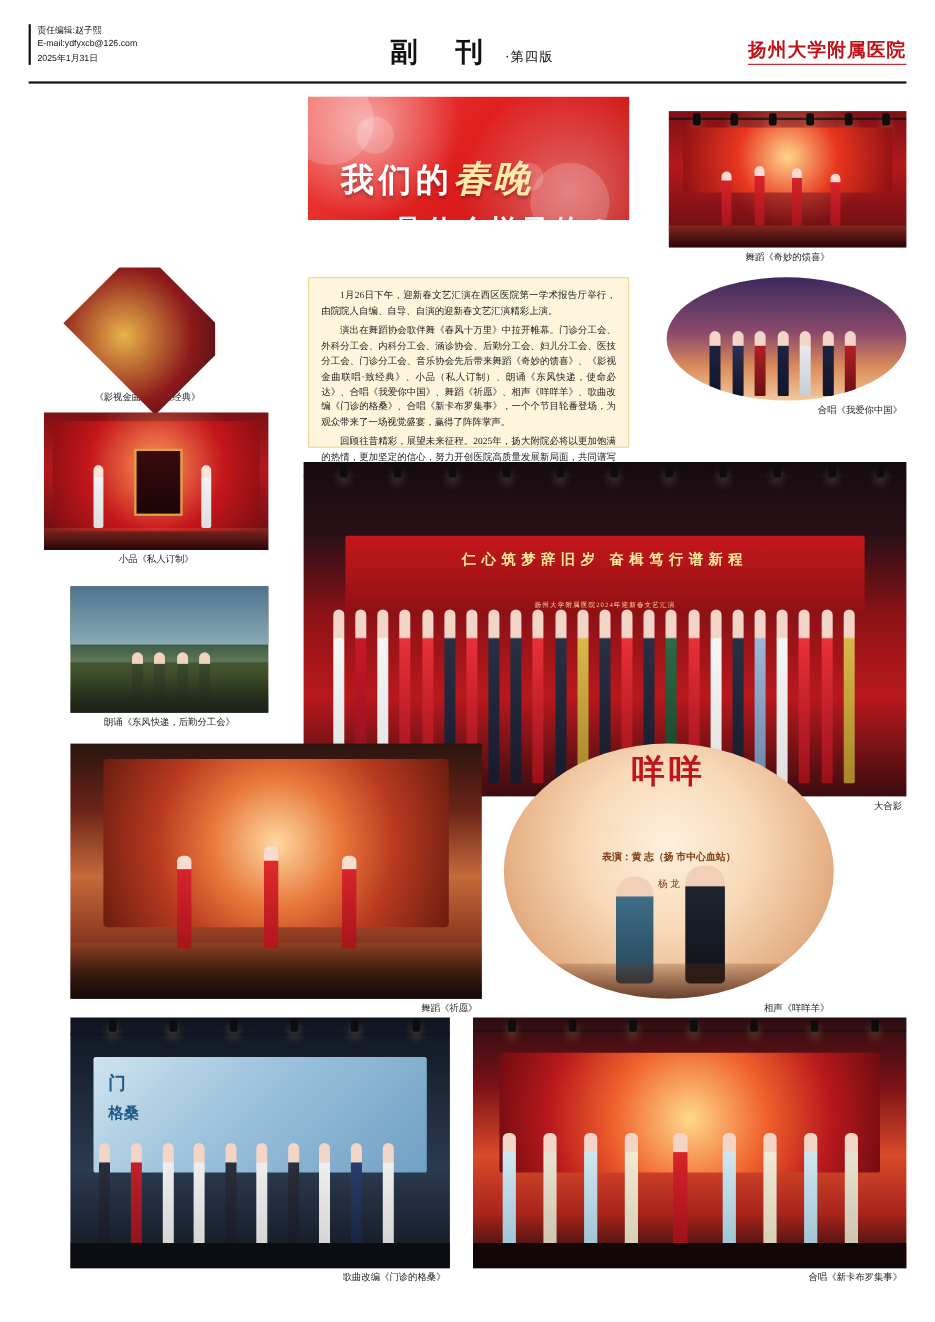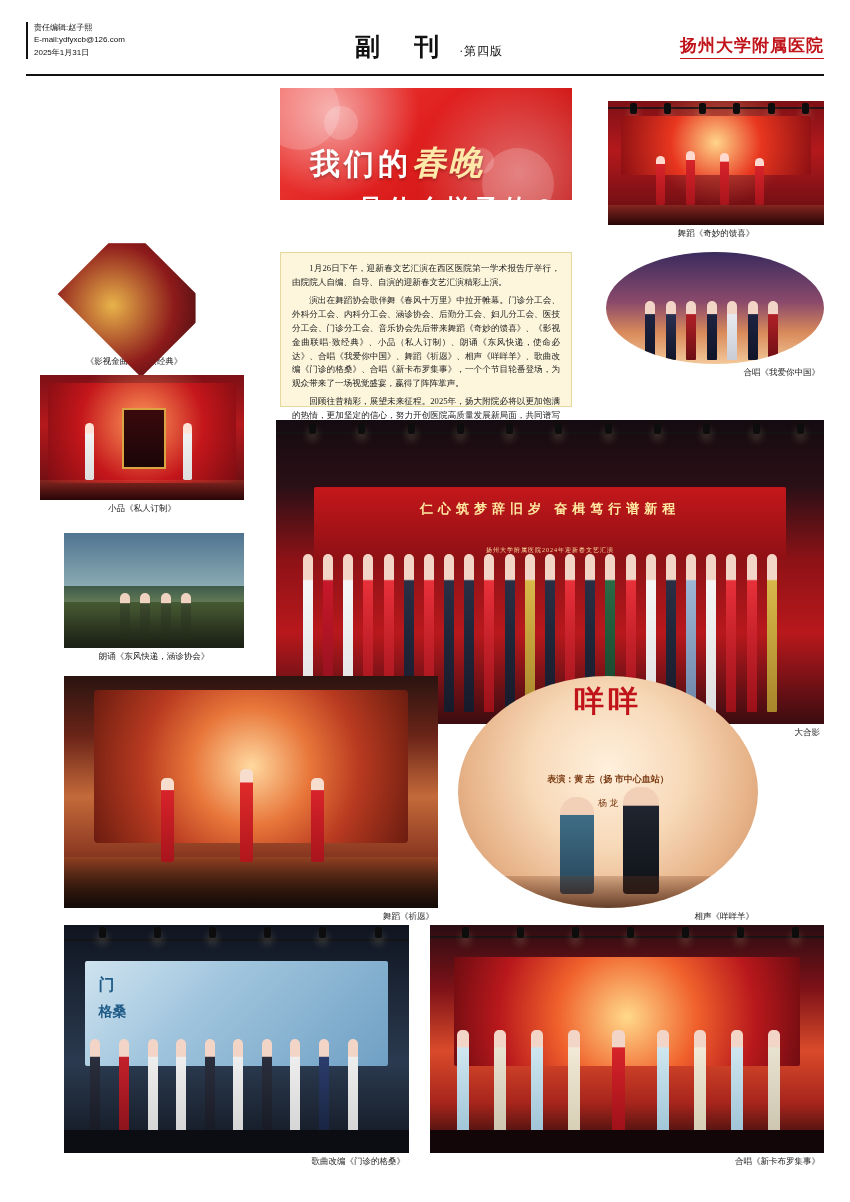--- a/index.html
+++ b/index.html
@@ -256,21 +256,21 @@
     <div class="ph" style="height:115px;background:linear-gradient(180deg,#1c2b2f 0%,#2f4f44 40%,#7a8d5e 70%,#2a2f22 100%);">
       <div style="position:absolute;left:0;right:0;top:0;height:46%;background:linear-gradient(180deg,#5c86a8,#9fc0ce);opacity:.8;"></div>
       <div style="position:absolute;left:0;right:0;bottom:0;height:40%;background:linear-gradient(180deg,rgba(60,80,40,.8),#1b2016);"></div>
       <div class="rowpeople" style="bottom:8%;height:40%;">
         <span style="left:30%;background:linear-gradient(180deg,#f0d2c0 0%,#f0d2c0 22%,#3c4a2e 23%,#222a18 100%);"></span>
         <span style="left:42%;background:linear-gradient(180deg,#f0d2c0 0%,#f0d2c0 22%,#3c4a2e 23%,#222a18 100%);"></span>
         <span style="left:54%;background:linear-gradient(180deg,#f0d2c0 0%,#f0d2c0 22%,#3c4a2e 23%,#222a18 100%);"></span>
         <span style="left:66%;background:linear-gradient(180deg,#f0d2c0 0%,#f0d2c0 22%,#3c4a2e 23%,#222a18 100%);"></span>
       </div>
     </div>
-    <div class="cap">朗诵《东风快递，涵诊协会》</div>
+    <div class="cap">朗诵《东风快递，后勤分工会》</div>
   </div>
 
   <div class="figure" style="left:276px;top:420px;width:548px;">
     <div class="ph" style="height:304px;background:linear-gradient(180deg,#140b10 0%,#2a1016 22%,#8d1216 46%,#b8181c 70%,#3b0c10 100%);">
       <div class="truss" style="top:4%;"></div>
       <div class="spotrow" style="height:18%;">
         <i style="left:6%"></i>
           <i style="left:15%"></i>
           <i style="left:24%"></i>
           <i style="left:33%"></i>

